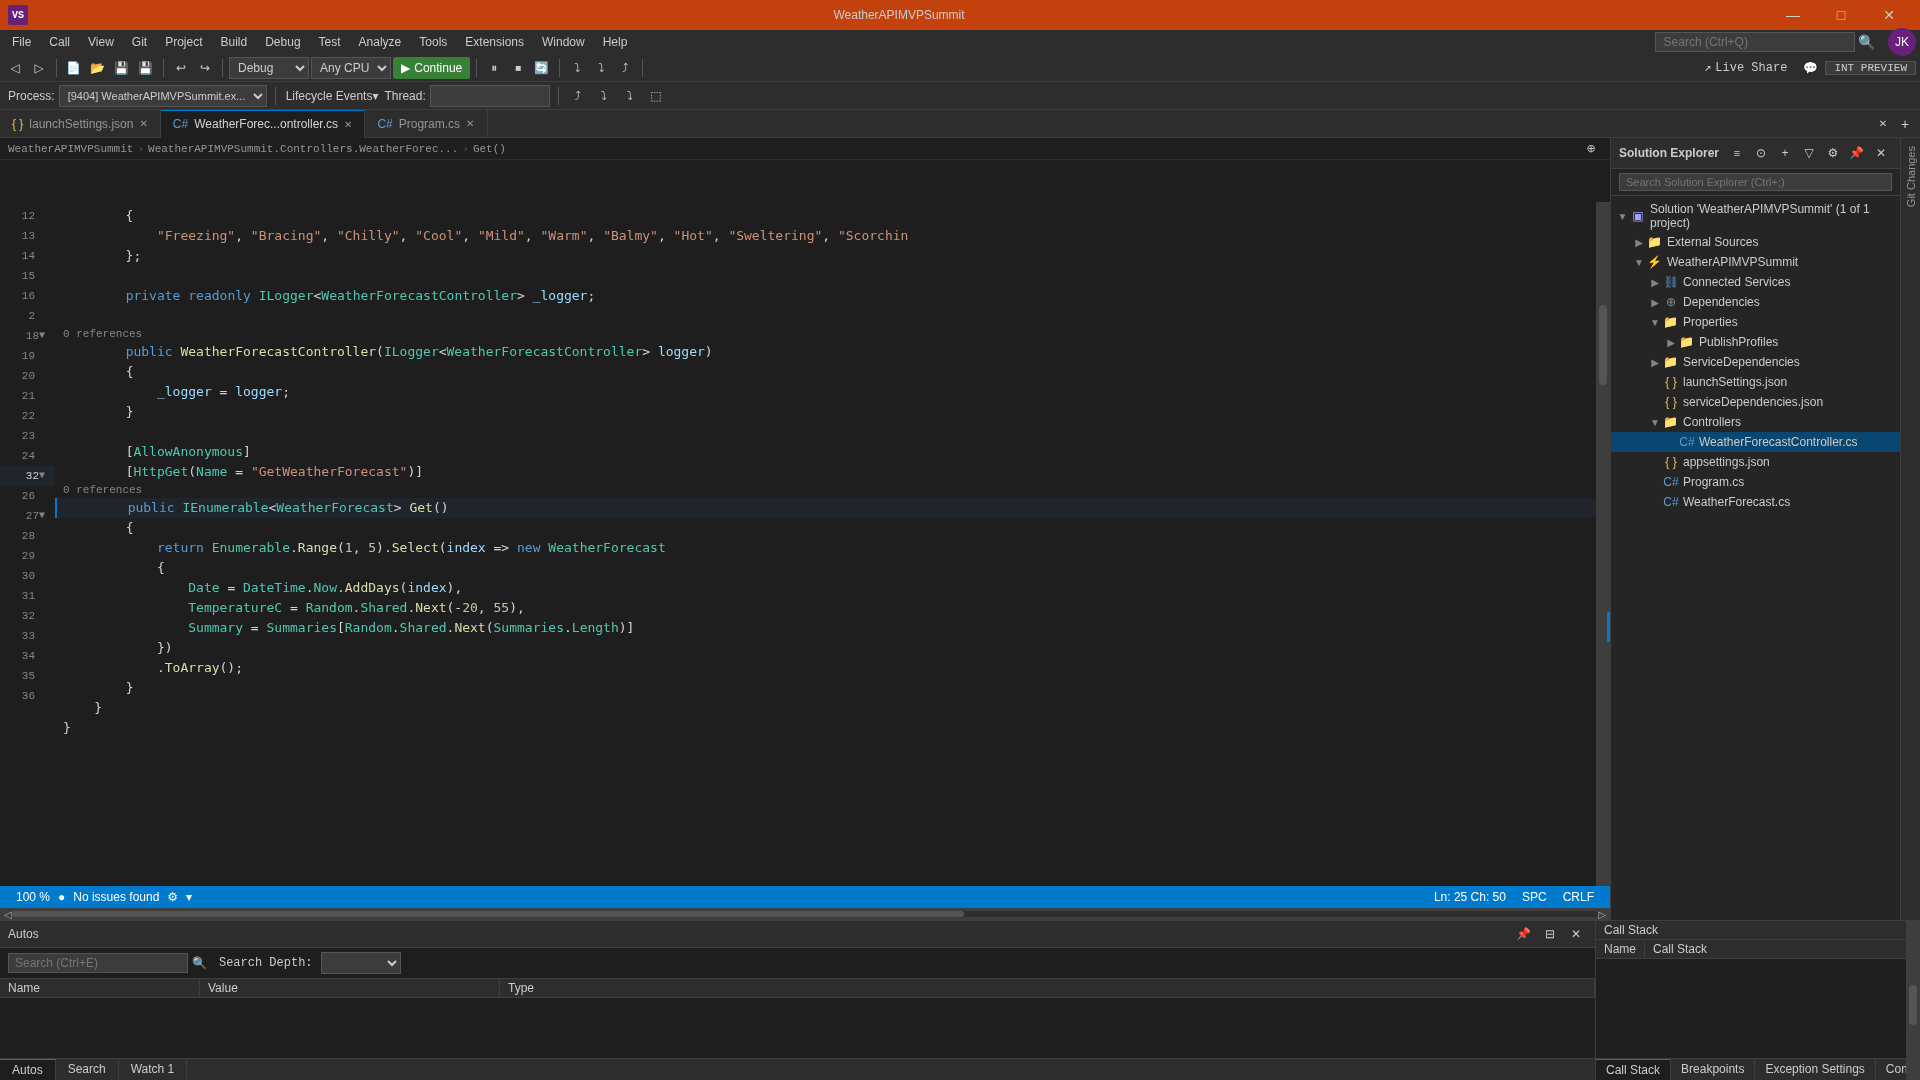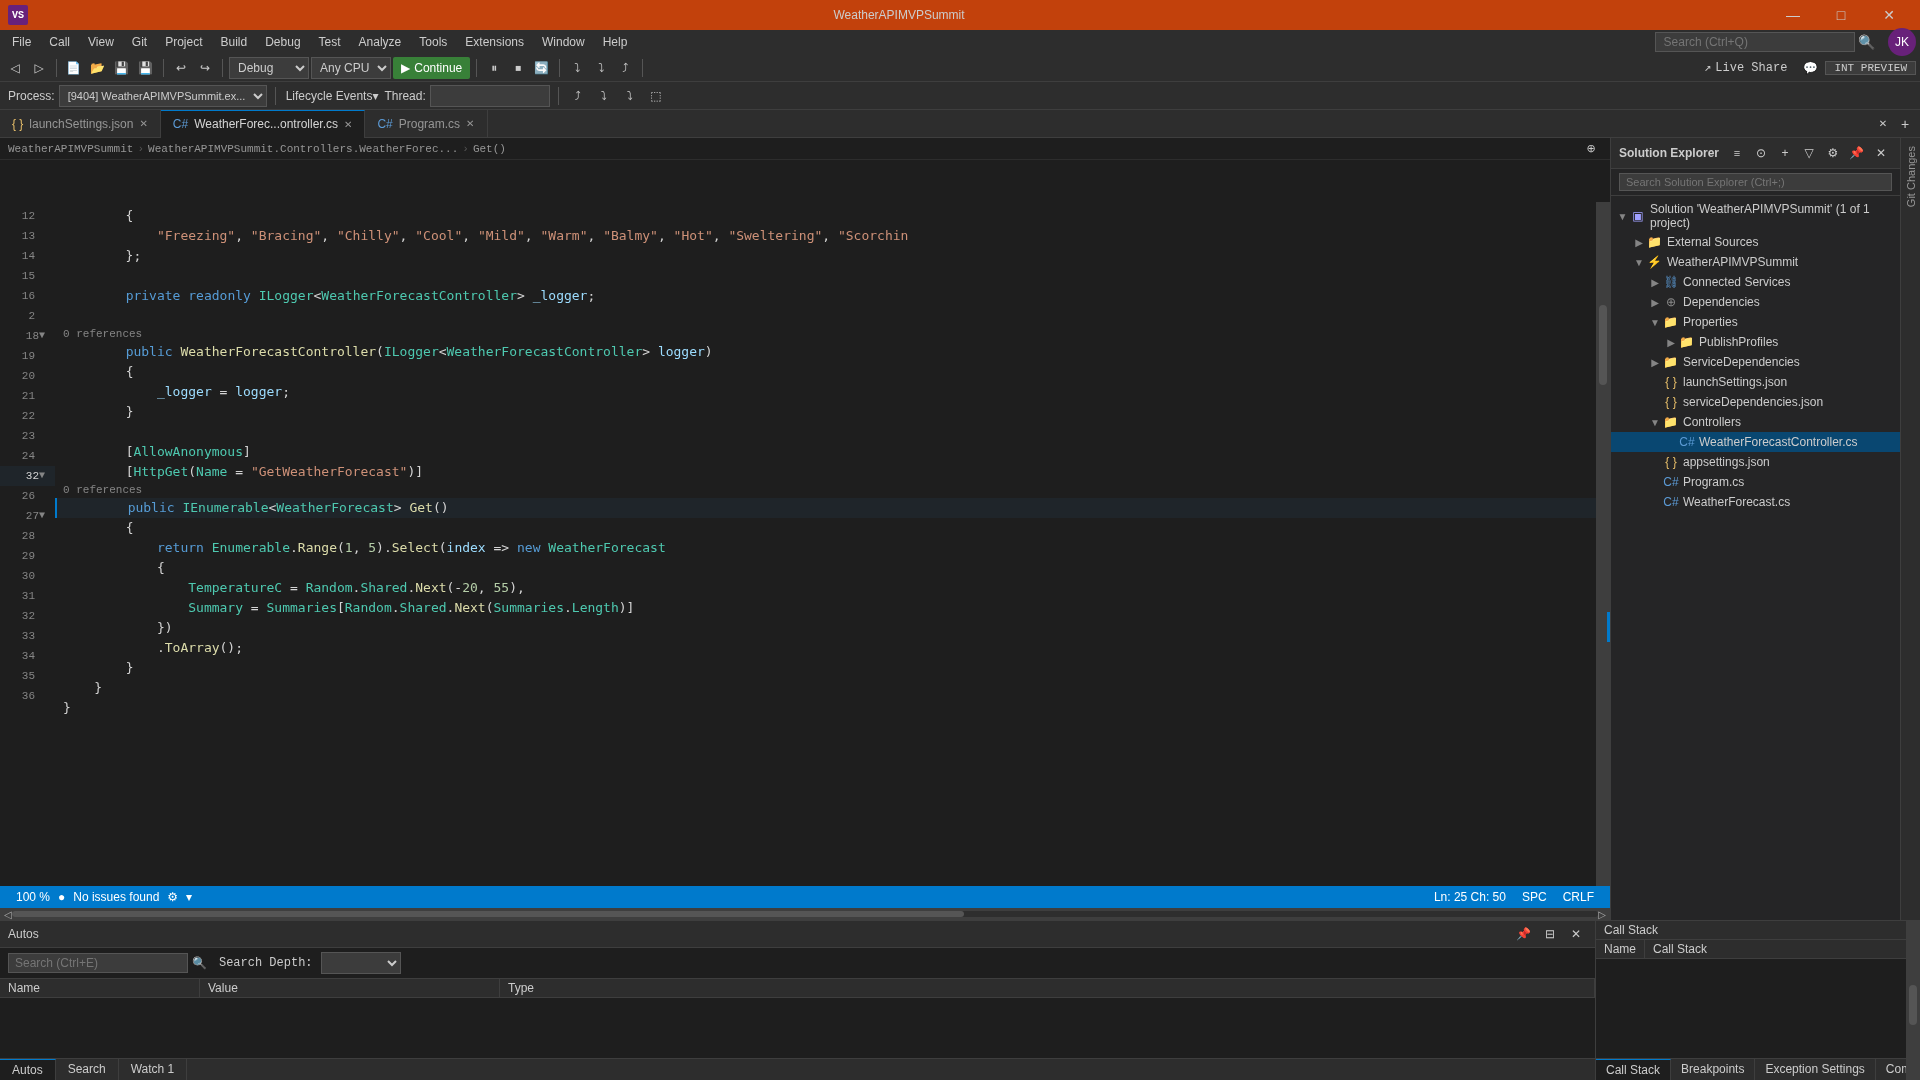--- a/index.html
+++ b/index.html
@@ -396,20 +396,21 @@
           <div class="code-line" style="background:#264f7822;border-left:2px solid #007acc;">
             <pre>        <span class="kw">public</span> <span class="cls">IEnumerable</span><span class="punct">&lt;</span><span class="cls">WeatherForecast</span><span class="punct">&gt;</span> <span class="method">Get</span><span class="punct">()</span></pre>
           </div>
 
           <div class="code-line"><pre>        <span class="punct">{</span></pre></div>
 
           <div class="code-line"><pre>            <span class="kw">return</span> <span class="cls">Enumerable</span><span class="punct">.</span><span class="method">Range</span><span class="punct">(</span><span class="num">1</span><span class="punct">, </span><span class="num">5</span><span class="punct">).</span><span class="method">Select</span><span class="punct">(</span><span class="param">index</span> <span class="punct">=&gt;</span> <span class="kw">new</span> <span class="cls">WeatherForecast</span></pre></div>
 
           <div class="code-line"><pre>            <span class="punct">{</span></pre></div>
 
+          <div class="code-line"><pre>                <span class="cls">Date</span> <span class="punct">=</span> <span class="cls">DateTime</span><span class="punct">.</span><span class="cls">Now</span><span class="punct">.</span><span class="method">AddDays</span><span class="punct">(</span><span class="param">index</span><span class="punct">),</span></pre></div>
 
           <div class="code-line"><pre>                <span class="cls">TemperatureC</span> <span class="punct">=</span> <span class="cls">Random</span><span class="punct">.</span><span class="cls">Shared</span><span class="punct">.</span><span class="method">Next</span><span class="punct">(-</span><span class="num">20</span><span class="punct">, </span><span class="num">55</span><span class="punct">),</span></pre></div>
 
           <div class="code-line"><pre>                <span class="cls">Summary</span> <span class="punct">=</span> <span class="cls">Summaries</span><span class="punct">[</span><span class="cls">Random</span><span class="punct">.</span><span class="cls">Shared</span><span class="punct">.</span><span class="method">Next</span><span class="punct">(</span><span class="cls">Summaries</span><span class="punct">.</span><span class="cls">Length</span><span class="punct">)]</span></pre></div>
 
           <div class="code-line"><pre>            <span class="punct">})</span></pre></div>
 
           <div class="code-line"><pre>            <span class="punct">.</span><span class="method">ToArray</span><span class="punct">();</span></pre></div>
 
           <div class="code-line"><pre>        <span class="punct">}</span></pre></div>

